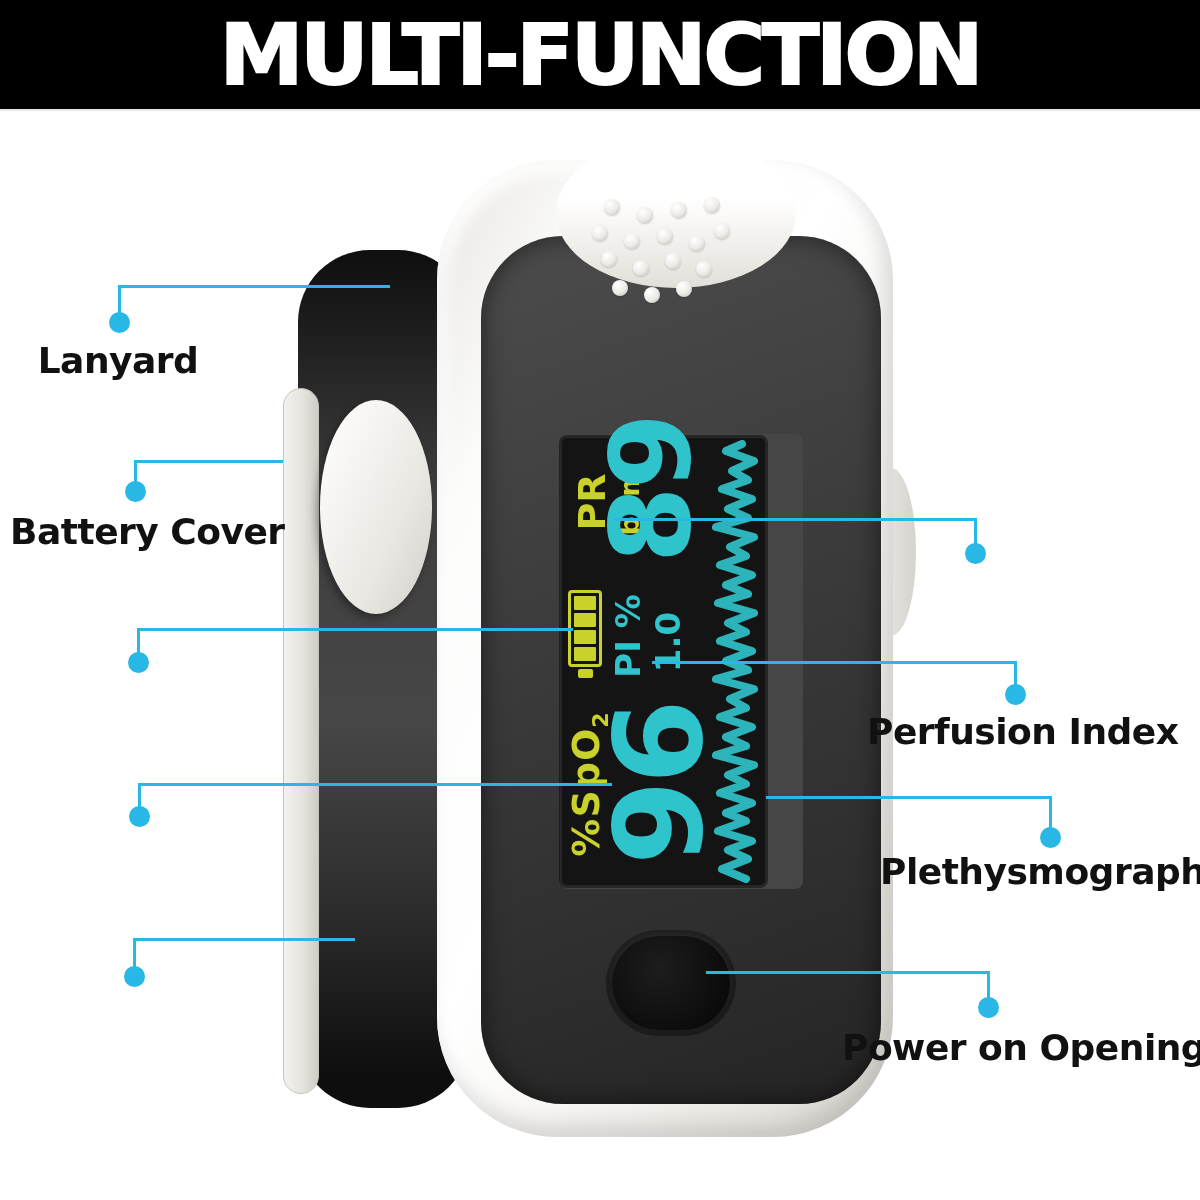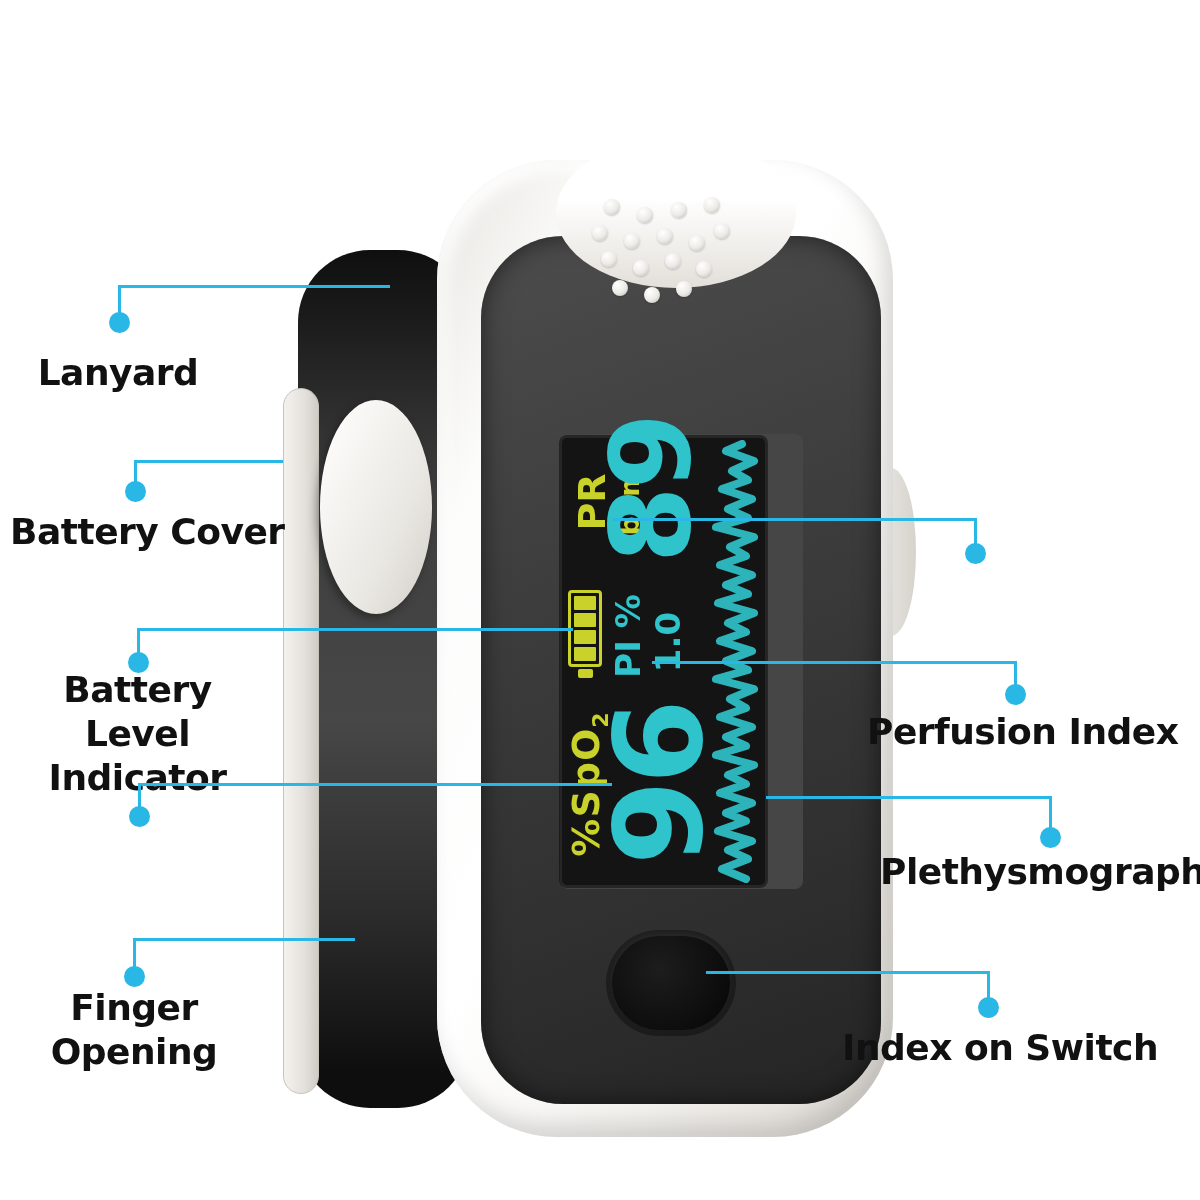--- a/index.html
+++ b/index.html
@@ -112,20 +112,23 @@
   .cdot { position:absolute; width:21px; height:21px; border-radius:50%; background:var(--callout_blue); }
   .clabel { position:absolute; color:#111; font-size:36px; font-weight:700;
     line-height:1.22; letter-spacing:-.5px; text-align:center; }
   .nowrap { white-space:nowrap; }
 </style>
 </head>
 <body>
 
 <div class="stage">
 
+  <div class="banner">
+    <h1>MULTI-FUNCTION</h1>
+  </div>
 
   <div class="device">
     <div class="rear-dark"></div>
     <div class="side-strip"></div>
     <div class="clip-oval"></div>
     <div class="right-bump"></div>
     <div class="front-body"></div>
     <div class="face-panel"></div>
     <div class="notch"></div>
     <div id="grip-dots">
@@ -174,48 +177,46 @@
       </div>
     </div>
 
     <div class="power-button"></div>
   </div>
 
   <div class="callout">
     <div class="cline" style="left:118px;top:285px;width:272px;height:3px"></div>
     <div class="cline" style="left:118px;top:285px;width:3px;height:30px"></div>
     <div class="cdot" style="left:109px;top:312px"></div>
-    <div class="clabel nowrap" style="left:8px;top:351px;width:220px">Lanyard</div>
+    <div class="clabel nowrap" style="left:8px;top:339px;width:220px">Lanyard</div>
   </div>
 
   <div class="callout">
     <div class="cline" style="left:134px;top:460px;width:149px;height:3px"></div>
     <div class="cline" style="left:134px;top:460px;width:3px;height:24px"></div>
     <div class="cdot" style="left:125px;top:481px"></div>
     <div class="clabel nowrap" style="left:10px;top:510px;width:250px">Battery Cover</div>
   </div>
 
   <div class="callout">
     <div class="cline" style="left:137px;top:628px;width:436px;height:3px"></div>
     <div class="cline" style="left:137px;top:628px;width:3px;height:26px"></div>
     <div class="cdot" style="left:128px;top:652px"></div>
-    <div class="clabel" style="left:10px;top:668px;width:255px">Battery Level Indicator</div>
   </div>
 
   <div class="callout">
     <div class="cline" style="left:138px;top:783px;width:474px;height:3px"></div>
     <div class="cline" style="left:138px;top:783px;width:3px;height:25px"></div>
     <div class="cdot" style="left:129px;top:806px"></div>
   </div>
 
   <div class="callout">
     <div class="cline" style="left:133px;top:938px;width:222px;height:3px"></div>
     <div class="cline" style="left:133px;top:938px;width:3px;height:30px"></div>
     <div class="cdot" style="left:124px;top:966px"></div>
-    <div class="clabel" style="left:30px;top:986px;width:208px">Finger Opening</div>
   </div>
 
   <div class="callout">
     <div class="cline" style="left:613px;top:518px;width:364px;height:3px"></div>
     <div class="cline" style="left:974px;top:518px;width:3px;height:28px"></div>
     <div class="cdot" style="left:965px;top:543px"></div>
   </div>
 
   <div class="callout">
     <div class="cline" style="left:652px;top:661px;width:365px;height:3px"></div>
@@ -228,16 +229,16 @@
     <div class="cline" style="left:766px;top:796px;width:286px;height:3px"></div>
     <div class="cline" style="left:1049px;top:796px;width:3px;height:34px"></div>
     <div class="cdot" style="left:1040px;top:827px"></div>
     <div class="clabel nowrap" style="left:880px;top:850px;width:310px">Plethysmograph</div>
   </div>
 
   <div class="callout">
     <div class="cline" style="left:706px;top:971px;width:284px;height:3px"></div>
     <div class="cline" style="left:987px;top:971px;width:3px;height:29px"></div>
     <div class="cdot" style="left:978px;top:997px"></div>
-    <div class="clabel nowrap" style="left:842px;top:1026px;width:300px">Index on Switch</div>
+    <div class="clabel nowrap" style="left:842px;top:1026px;width:300px">Power on Opening</div>
   </div>
 
 </div>
 
 </body></html>

